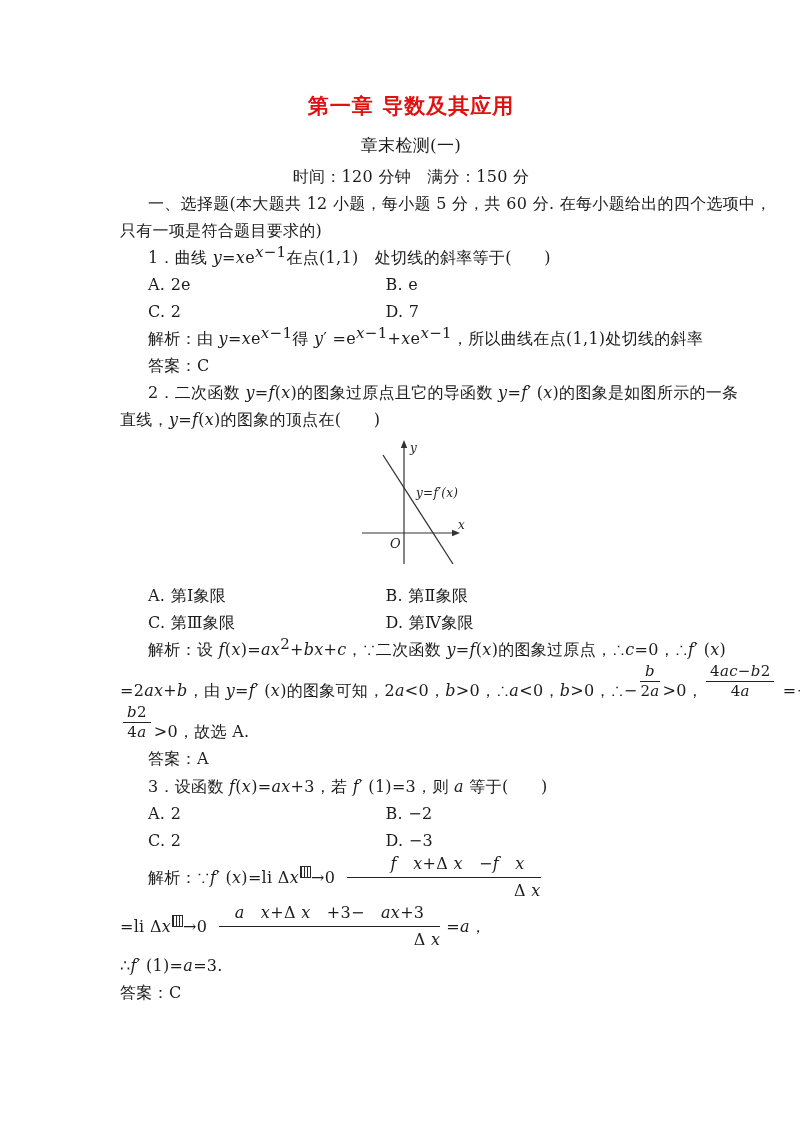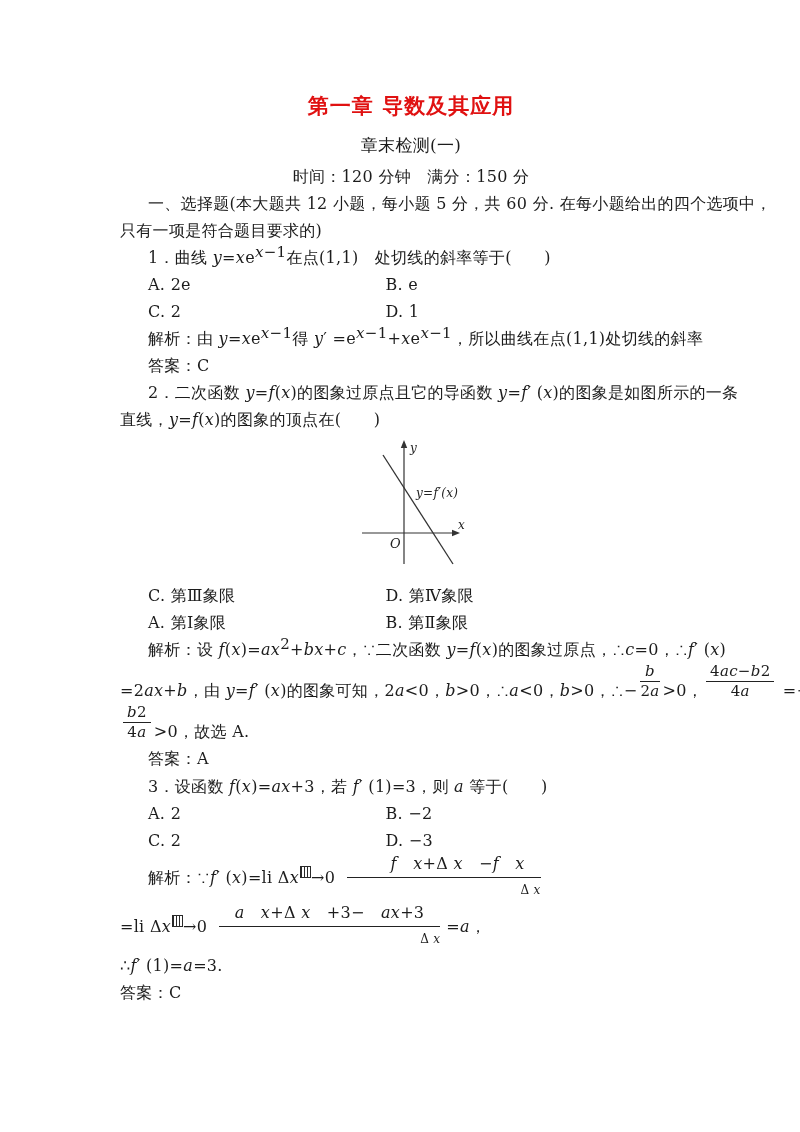--- a/index.html
+++ b/index.html
@@ -37,21 +37,21 @@
   sup { font-size:15px; vertical-align:6px; line-height:0; }
   sub { font-size:11px; vertical-align:-4px; line-height:0; }
   .ebar { font-size:20px; vertical-align:-2px; padding:0 1px; }
   
   .frac { display:inline-block; text-align:center; line-height:17px; margin:0 3px; vertical-align:baseline; }
   .frac .fn { display:block; border-bottom:1px solid #222; padding:0 4px 1px 4px; font-size:15px; }
   .frac .fd { display:block; padding-top:1px; font-size:15px; }
   
   .bfrac { display:inline-block; text-align:right; line-height:21px; margin:0 6px; vertical-align:middle; position:relative; top:-2px; }
   .bfrac .fn { display:block; border-bottom:1.2px solid #222; padding:1px 16px 3px 16px; font-size:16px; }
-  .bfrac .fd { display:block; padding-top:2px; font-size:12px; }
+  .bfrac .fd { display:block; padding-top:2px; font-size:16px; }
   
   .bx {
     display:inline-block; width:9px; height:10px;
     border:1px solid #2a2a2a;
     background:repeating-linear-gradient(90deg,#2a2a2a 0 1px,transparent 1px 3px);
     vertical-align:5px; margin-left:1px;
   }
   .figure-wrap { margin:5px 0 10px 230px; height:134px; }
   .figure-wrap svg text {
     font-family:"DejaVu Serif","Liberation Serif",serif;
@@ -71,21 +71,21 @@
   <div class="line indent">一、选择题(本大题共 12 小题，每小题 5 分，共 60 分. 在每小题给出的四个选项中，</div>
   <div class="line">只有一项是符合题目要求的)</div>
 
   <div class="line indent">1．曲线 <i>y</i>=<i>x</i>e<sup><i>x</i>−1</sup>在点(1,1)　处切线的斜率等于(　　)</div>
   <div class="optrow">
     <span class="o1">A. 2e</span>
     <span class="o2">B. e</span>
   </div>
   <div class="optrow">
     <span class="o1">C. 2</span>
-    <span class="o2">D. 1</span>
+    <span class="o2">D. 7</span>
   </div>
   <div class="line indent">解析：由 <i>y</i>=<i>x</i>e<sup><i>x</i>−1</sup>得 <i>y</i>′ =e<sup><i>x</i>−1</sup>+<i>x</i>e<sup><i>x</i>−1</sup>，所以曲线在点(1,1)处切线的斜率</div>
   <div class="line indent">答案：C</div>
 
   <div class="line indent">2．二次函数 <i>y</i>=<i>f</i>(<i>x</i>)的图象过原点且它的导函数 <i>y</i>=<i>f</i>′ (<i>x</i>)的图象是如图所示的一条</div>
   <div class="line">直线，<i>y</i>=<i>f</i>(<i>x</i>)的图象的顶点在(　　)</div>
 
   <div class="figure-wrap">
     <svg width="200" height="134" viewBox="0 0 200 134">
 
@@ -97,26 +97,26 @@
 
       <line x1="33" y1="17" x2="103" y2="126" stroke="#333" stroke-width="1.3"></line>
       <text x="66" y="59" font-size="12">y=f′(x)</text>
       <text x="60" y="14" font-size="12">y</text>
       <text x="108" y="91" font-size="12">x</text>
       <text x="40" y="110" font-size="13">O</text>
     </svg>
   </div>
 
   <div class="optrow">
+    <span class="o1">A. 第Ⅰ象限</span>
+    <span class="o2">B. 第Ⅱ象限</span>
+  </div>
+  <div class="optrow">
     <span class="o1">C. 第Ⅲ象限</span>
     <span class="o2">D. 第Ⅳ象限</span>
-  </div>
-  <div class="optrow">
-    <span class="o1">A. 第Ⅰ象限</span>
-    <span class="o2">B. 第Ⅱ象限</span>
   </div>
   <div class="line indent">解析：设 <i>f</i>(<i>x</i>)=<i>ax</i><sup>2</sup>+<i>bx</i>+<i>c</i>，∵二次函数 <i>y</i>=<i>f</i>(<i>x</i>)的图象过原点，∴<i>c</i>=0，∴<i>f</i>′ (<i>x</i>)</div>
   <div class="line">=2<i>ax</i>+<i>b</i>，由 <i>y</i>=<i>f</i>′ (<i>x</i>)的图象可知，2<i>a</i>&lt;0，<i>b</i>&gt;0，∴<i>a</i>&lt;0，<i>b</i>&gt;0，∴−<span class="frac"><span class="fn"><i>b</i></span><span class="fd">2<i>a</i></span></span>&gt;0，<span class="frac"><span class="fn">4<i>ac</i>−<i>b</i>2</span><span class="fd">4<i>a</i></span></span> =−</div>
   <div class="line"><span class="frac"><span class="fn"><i>b</i>2</span><span class="fd">4<i>a</i></span></span>&gt;0，故选 A.</div>
   <div class="line indent">答案：A</div>
 
   <div class="line indent sp2">3．设函数 <i>f</i>(<i>x</i>)=<i>ax</i>+3，若 <i>f</i>′ (1)=3，则 <i>a</i> 等于(　　)</div>
   <div class="optrow">
     <span class="o1">A. 2</span>
     <span class="o2">B. −2</span>

